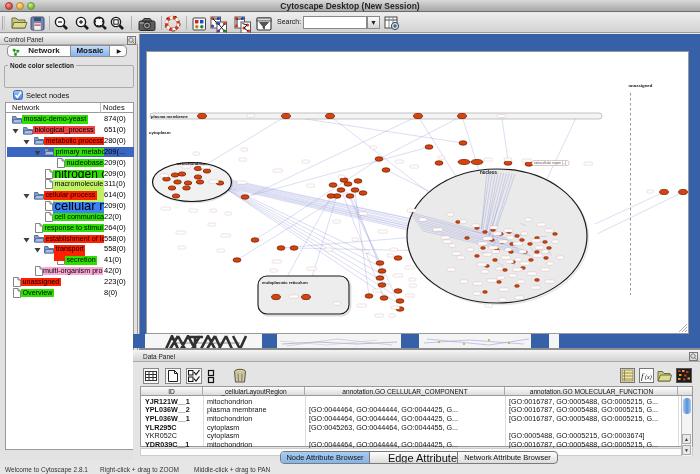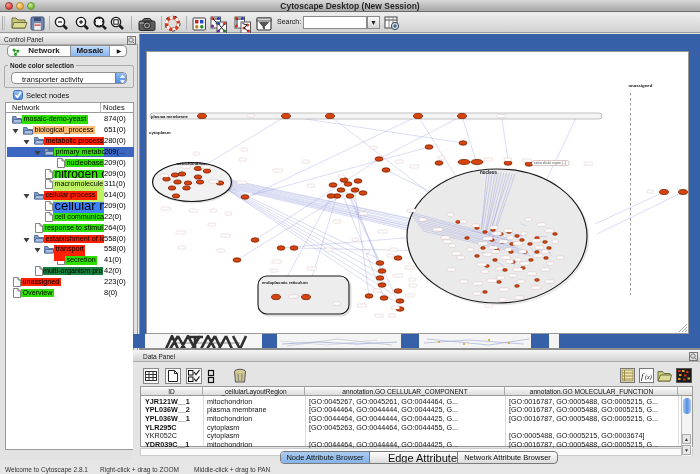--- a/index.html
+++ b/index.html
@@ -131,29 +131,20 @@
           <circle cx="6" cy="3" r="1.5" fill="#2ab52a"></circle>
           <circle cx="3.5" cy="6.5" r="1.5" fill="#2ab52a"></circle>
           <path d="M2 2 L6 3 L3.5 6.5 Z" fill="none" stroke="#1a7a1a" stroke-width="0.7"></path>
         </svg>
 <span style="margin-left:10px">Network</span></div>
 <div class="abs" style="left:62px;top:0;width:40px;height:11px;background:linear-gradient(#c3dcf8,#82b0ee);border-left:1px solid #8f8f8f;border-right:1px solid #8f8f8f;font-size:8px;font-weight:bold;color:#111;text-align:center;line-height:10px">Mosaic</div>
 <div class="abs" style="left:102px;top:0;width:18px;height:11px;font-size:6px;text-align:center;line-height:11px;color:#111">▶</div>
 </div>
 <div class="abs" style="left:4px;top:31px;width:130px;height:23px;border:1px solid #ababab;border-radius:2px"></div>
 <div class="abs" style="left:8px;top:28px;font-size:6.5px;font-weight:bold;color:#222;background:#e2e2e2;padding:0 2px">Node color selection</div>
-<div class="abs" style="left:11px;top:38px;width:116px;height:12px;background:#fff;border:1px solid #8f8f8f;border-radius:4px;overflow:hidden">
-<div class="abs" style="left:10px;top:2px;font-size:7.5px;color:#111">transporter activity</div>
-<div class="abs" style="left:103px;top:0;width:13px;height:12px;background:linear-gradient(#8cbcf6,#4580e0);border-left:1px solid #777">
-<svg width="13" height="12" style="display:block">
-          <path d="M6.5 1.5 L9.2 4.8 L3.8 4.8 Z" fill="#fff"></path>
-          <path d="M6.5 10.5 L9.2 7.2 L3.8 7.2 Z" fill="#fff"></path>
-        </svg>
-      </div>
-</div>
 <div class="abs" style="left:13px;top:56px;width:10px;height:10px;background:linear-gradient(#9cc4f2,#4a85dd);border:1px solid #3a6cc0;border-radius:2.5px">
 <svg width="10" height="10" style="display:block;margin:-1px 0 0 -1px">
         <path d="M2.5 5 L4.4 7.3 L8 2" stroke="#fff" stroke-width="1.6" fill="none"></path>
       </svg>
     </div>
 <div class="abs" style="left:26px;top:57px;font-size:7.5px;color:#111">Select nodes</div>
 <div class="abs" style="left:5px;top:67.5px;width:129px;height:348px;background:#fff;border:1px solid #9a9a9a">
 <div class="abs" style="left:0;top:0;width:127px;height:10px;border-bottom:1px solid #999">
 <div class="abs" style="left:6px;top:0.5px;font-size:7.5px;color:#111">Network</div>
 <div class="abs" style="left:97px;top:0.5px;font-size:7.5px;color:#111">Nodes</div>
@@ -165,21 +156,21 @@
       </svg>
       <div class="abs" style="left:16px;top:12.7px;max-width:82px;font-size:7.2px;line-height:8.4px;height:8.4px;color:#000;background:#2ee000;padding:0 1.5px;white-space:nowrap;overflow:hidden;z-index:2">mosaic-demo-yeast</div>
       <div class="abs" style="left:98px;top:12.7px;font-size:7.5px;line-height:8.4px;color:#000;z-index:3">874(0)</div>
       <svg class="abs" style="left:6px;top:25.5px" width="7" height="6">
         <path d="M0.5 1 L6.5 1 L3.5 5.5 Z" fill="#3d3d3d"></path>
       </svg>
       <svg class="abs" style="left:17px;top:23.0px" width="10" height="9">
         <path d="M0.5 2.5 L0.5 8 L9.5 8 L9.5 3.5 L4.7 3.5 L3.8 1.5 L0.5 1.5 Z" fill="#7f9ccb" stroke="#41598a" stroke-width="0.8"></path>
         <path d="M0.5 8 L1.8 4.5 L9.5 4.5 L9.5 8 Z" fill="#a8bfe3" stroke="#41598a" stroke-width="0.7"></path>
       </svg>
-      <div class="abs" style="left:27px;top:23.5px;max-width:71px;font-size:7.2px;line-height:8.4px;height:8.4px;color:#000;background:#fdba74;padding:0 1.5px;white-space:nowrap;overflow:hidden;z-index:2">biological_process</div>
+      <div class="abs" style="left:27px;top:23.5px;max-width:71px;font-size:7.2px;line-height:8.4px;height:8.4px;color:#000;background:#ef4444;padding:0 1.5px;white-space:nowrap;overflow:hidden;z-index:2">biological_process</div>
       <div class="abs" style="left:98px;top:23.5px;font-size:7.5px;line-height:8.4px;color:#000;z-index:3">651(0)</div>
       <svg class="abs" style="left:17px;top:36.4px" width="7" height="6">
         <path d="M0.5 1 L6.5 1 L3.5 5.5 Z" fill="#3d3d3d"></path>
       </svg>
       <svg class="abs" style="left:28px;top:33.9px" width="10" height="9">
         <path d="M0.5 2.5 L0.5 8 L9.5 8 L9.5 3.5 L4.7 3.5 L3.8 1.5 L0.5 1.5 Z" fill="#7f9ccb" stroke="#41598a" stroke-width="0.8"></path>
         <path d="M0.5 8 L1.8 4.5 L9.5 4.5 L9.5 8 Z" fill="#a8bfe3" stroke="#41598a" stroke-width="0.7"></path>
       </svg>
       <div class="abs" style="left:38px;top:34.4px;max-width:60px;font-size:7.2px;line-height:8.4px;height:8.4px;color:#000;background:#ff2000;padding:0 1.5px;white-space:nowrap;overflow:hidden;z-index:2">metabolic process</div>
       <div class="abs" style="left:98px;top:34.4px;font-size:7.5px;line-height:8.4px;color:#000;z-index:3">280(0)</div>
@@ -259,21 +250,21 @@
       <svg class="abs" style="left:51px;top:152.7px" width="8" height="10">
         <path d="M0.5 0.5 L5 0.5 L7.5 3 L7.5 9.5 L0.5 9.5 Z" fill="#fff" stroke="#666" stroke-width="0.8"></path>
         <path d="M5 0.5 L5 3 L7.5 3" fill="none" stroke="#666" stroke-width="0.8"></path>
       </svg>
       <div class="abs" style="left:59px;top:153.7px;max-width:39px;font-size:7.2px;line-height:8.4px;height:8.4px;color:#000;background:#2ee000;padding:0 1.5px;white-space:nowrap;overflow:hidden;z-index:2">secretion</div>
       <div class="abs" style="left:98px;top:153.7px;font-size:7.5px;line-height:8.4px;color:#000;z-index:3">41(0)</div>
       <svg class="abs" style="left:29px;top:163.6px" width="8" height="10">
         <path d="M0.5 0.5 L5 0.5 L7.5 3 L7.5 9.5 L0.5 9.5 Z" fill="#fff" stroke="#666" stroke-width="0.8"></path>
         <path d="M5 0.5 L5 3 L7.5 3" fill="none" stroke="#666" stroke-width="0.8"></path>
       </svg>
-      <div class="abs" style="left:37px;top:164.6px;max-width:61px;font-size:7.2px;line-height:8.4px;height:8.4px;color:#000;background:#15803d;padding:0 0;white-space:nowrap;overflow:hidden;z-index:2">multi-organism pro</div>
+      <div class="abs" style="left:37px;top:164.6px;max-width:61px;font-size:7.2px;line-height:8.4px;height:8.4px;color:#000;background:#f9a8d4;padding:0 0;white-space:nowrap;overflow:hidden;z-index:2">multi-organism pro</div>
       <div class="abs" style="left:98px;top:164.6px;font-size:7.5px;line-height:8.4px;color:#000;z-index:3">42(0)</div>
       <svg class="abs" style="left:7px;top:174.4px" width="8" height="10">
         <path d="M0.5 0.5 L5 0.5 L7.5 3 L7.5 9.5 L0.5 9.5 Z" fill="#fff" stroke="#666" stroke-width="0.8"></path>
         <path d="M5 0.5 L5 3 L7.5 3" fill="none" stroke="#666" stroke-width="0.8"></path>
       </svg>
       <div class="abs" style="left:15px;top:175.4px;max-width:83px;font-size:7.2px;line-height:8.4px;height:8.4px;color:#000;background:#ff2000;padding:0 1.5px;white-space:nowrap;overflow:hidden;z-index:2">unassigned</div>
       <div class="abs" style="left:98px;top:175.4px;font-size:7.5px;line-height:8.4px;color:#000;z-index:3">223(0)</div>
       <svg class="abs" style="left:7px;top:185.3px" width="8" height="10">
         <path d="M0.5 0.5 L5 0.5 L7.5 3 L7.5 9.5 L0.5 9.5 Z" fill="#fff" stroke="#666" stroke-width="0.8"></path>
         <path d="M5 0.5 L5 3 L7.5 3" fill="none" stroke="#666" stroke-width="0.8"></path>
@@ -687,21 +678,20 @@
       </g>
 </svg>
     <div class="abs" style="left:7px;top:36px;width:553px;height:61px;background:#fff;border:1px solid #999"></div>
     <div class="abs" style="left:8px;top:37px;width:551px;height:8.5px;background:linear-gradient(#fbfbfb,#dcdcdc);border-bottom:1px solid #999"></div>
     <div class="abs" style="left:8px;top:37px;width:62px;height:8.5px;font-size:6.6px;color:#111;text-align:center;line-height:9px;overflow:hidden;border-right:1px solid #aaa">ID</div>
     <div class="abs" style="left:71px;top:37px;width:101px;height:8.5px;font-size:6.6px;color:#111;text-align:center;line-height:9px;overflow:hidden;border-right:1px solid #aaa">_cellularLayoutRegion</div>
     <div class="abs" style="left:173px;top:37px;width:199px;height:8.5px;font-size:6.6px;color:#111;text-align:center;line-height:9px;overflow:hidden;border-right:1px solid #aaa">annotation.GO CELLULAR_COMPONENT</div>
     <div class="abs" style="left:373px;top:37px;width:172px;height:8.5px;font-size:6.6px;color:#111;text-align:center;line-height:9px;overflow:hidden;border-right:1px solid #aaa">annotation.GO MOLECULAR_FUNCTION</div>
     <div class="abs" style="left:12px;top:46.5px;font-size:7.2px;font-weight:bold;color:#111;white-space:nowrap">YJR121W__1</div>
     <div class="abs" style="left:74px;top:46.5px;font-size:7.2px;color:#111;white-space:nowrap">mitochondrion</div>
-    <div class="abs" style="left:176px;top:46.5px;width:194px;font-size:7.2px;color:#111;white-space:nowrap;overflow:hidden">[GO:0045267, GO:0045261, GO:0044464, G...</div>
     <div class="abs" style="left:376px;top:46.5px;width:168px;font-size:7.2px;color:#111;white-space:nowrap;overflow:hidden">[GO:0016787, GO:0005488, GO:0005215, G...</div>
     <div class="abs" style="left:12px;top:55.2px;font-size:7.2px;font-weight:bold;color:#111;white-space:nowrap">YPL036W__2</div>
     <div class="abs" style="left:74px;top:55.2px;font-size:7.2px;color:#111;white-space:nowrap">plasma membrane</div>
     <div class="abs" style="left:176px;top:55.2px;width:194px;font-size:7.2px;color:#111;white-space:nowrap;overflow:hidden">[GO:0044464, GO:0044444, GO:0044425, G...</div>
     <div class="abs" style="left:376px;top:55.2px;width:168px;font-size:7.2px;color:#111;white-space:nowrap;overflow:hidden">[GO:0016787, GO:0005488, GO:0005215, G...</div>
     <div class="abs" style="left:12px;top:63.9px;font-size:7.2px;font-weight:bold;color:#111;white-space:nowrap">YPL036W__1</div>
     <div class="abs" style="left:74px;top:63.9px;font-size:7.2px;color:#111;white-space:nowrap">mitochondrion</div>
     <div class="abs" style="left:176px;top:63.9px;width:194px;font-size:7.2px;color:#111;white-space:nowrap;overflow:hidden">[GO:0044464, GO:0044444, GO:0044425, G...</div>
     <div class="abs" style="left:376px;top:63.9px;width:168px;font-size:7.2px;color:#111;white-space:nowrap;overflow:hidden">[GO:0016787, GO:0005488, GO:0005215, G...</div>
     <div class="abs" style="left:12px;top:72.6px;font-size:7.2px;font-weight:bold;color:#111;white-space:nowrap">YLR295C</div>

